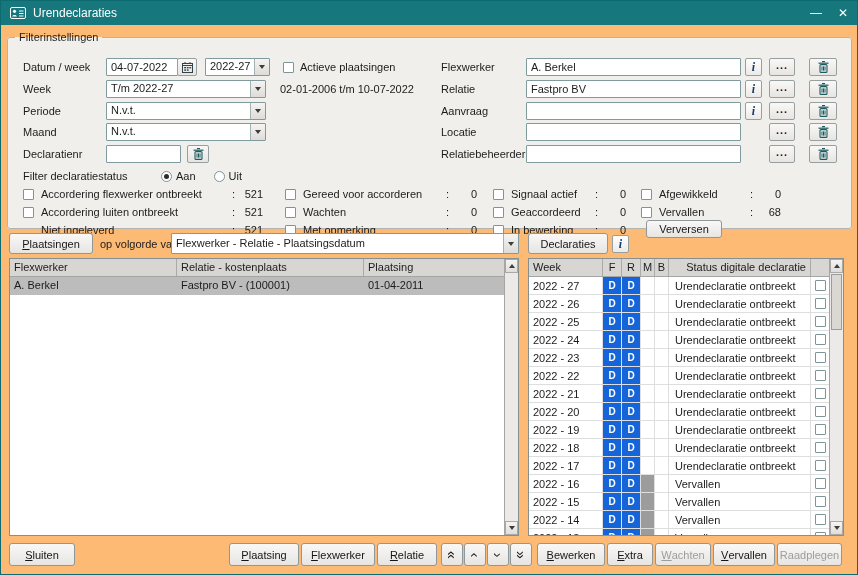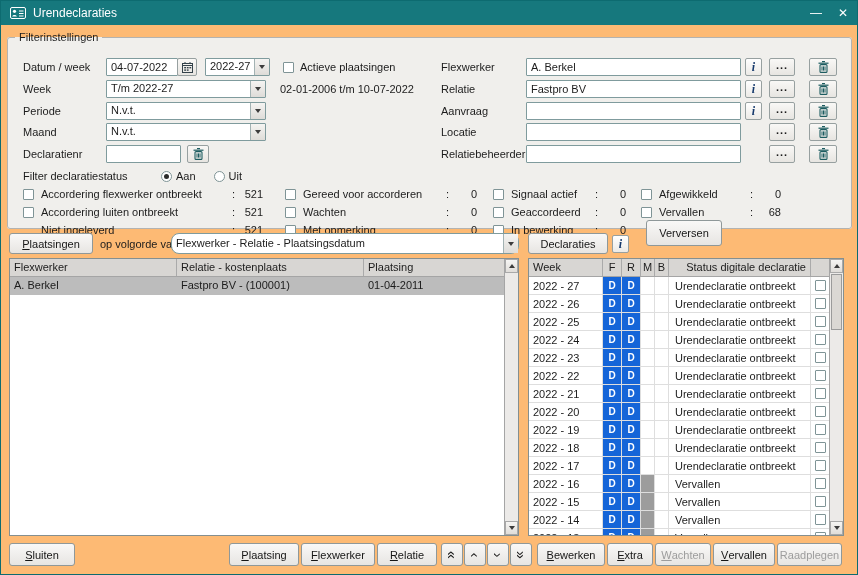--- a/index.html
+++ b/index.html
@@ -343,26 +343,26 @@
     <span class="cnt-val">0</span>
   </div>
         <div class="cnt-row">
     <span class="cb"></span>
     <span class="cnt-label">Vervallen</span>
     <span class="cnt-colon">:</span>
     <span class="cnt-val">68</span>
   </div>
       </div>
 
-    <div class="btn abs" style="left:638px; top:177px; width:76px; height:26px;">Verversen</div>
+    <div class="btn abs" style="left:638px; top:177px; width:76px; height:18px;">Verversen</div>
   </fieldset>
 
   <div class="btn abs" style="left:8px; top:232px; width:84px; height:21px;"><u>P</u>laatsingen</div>
   <span class="abs" style="left:99px; top:237px;">op volgorde van</span>
-  <div class="combo abs" style="left:170px; top:232px; width:348px; height:21px;border-radius:8px;">
+  <div class="combo abs" style="left:170px; top:232px; width:348px; height:21px;">
     <span class="combo-text" style="padding-top:3px;">Flexwerker - Relatie - Plaatsingsdatum</span>
     <span class="combo-btn">
         <span class="tri-down"></span>
       </span>
   </div>
   <div class="btn abs" style="left:527px; top:232px; width:80px; height:21px;">Declaraties</div>
   <span class="sbtn info-btn abs" style="left:611px; top:234px; margin-left:0;">i</span>
 
   <div class="tbl" style="left:8px; top:257px; width:510px; height:278px;">
     <div class="tbl-main">

